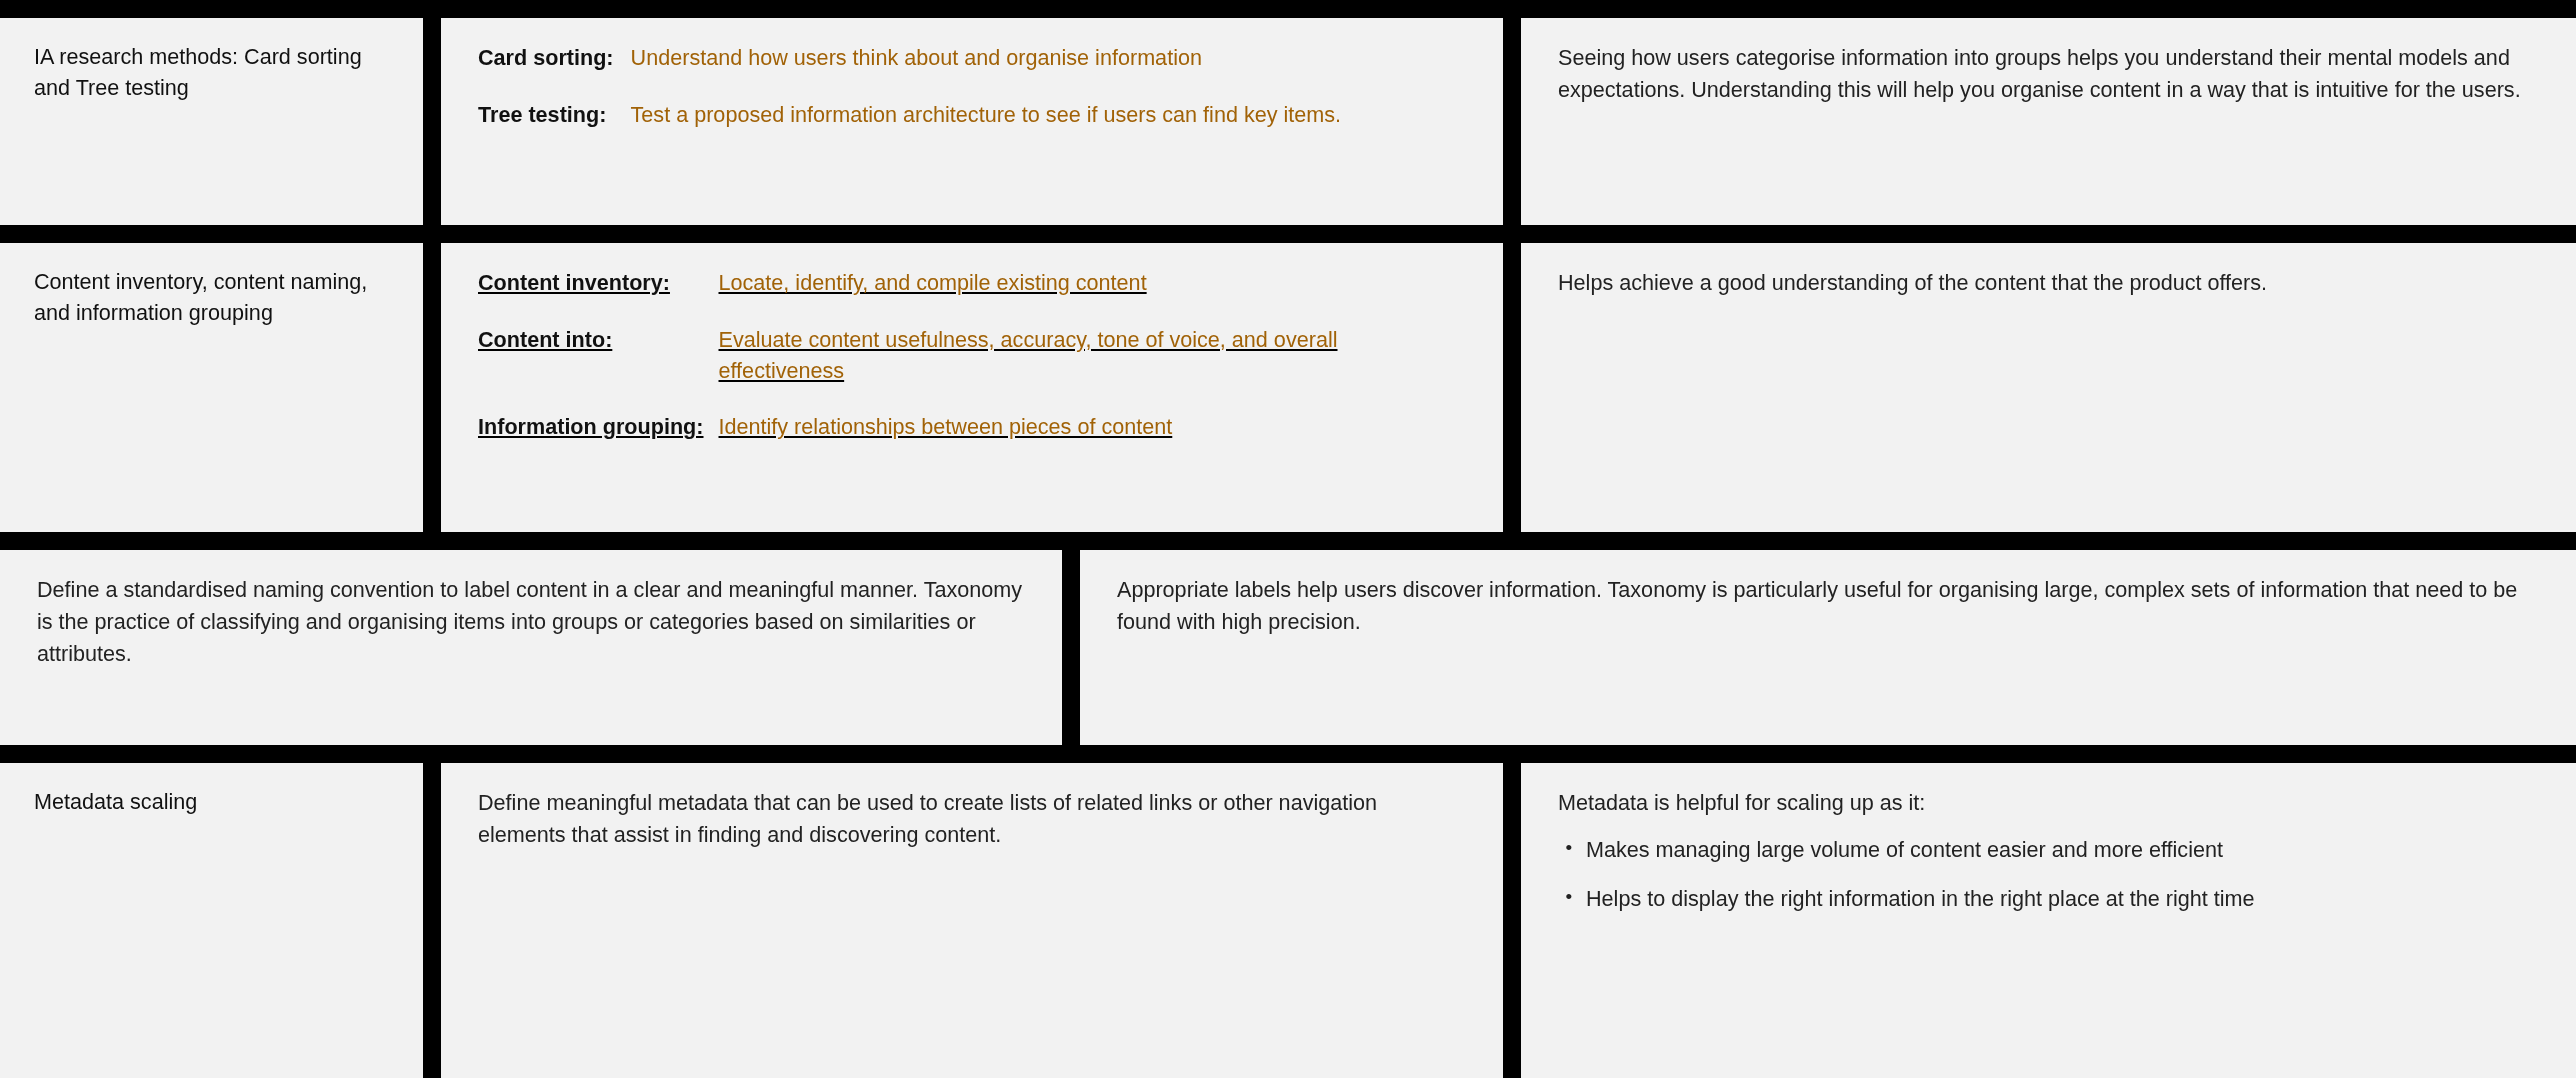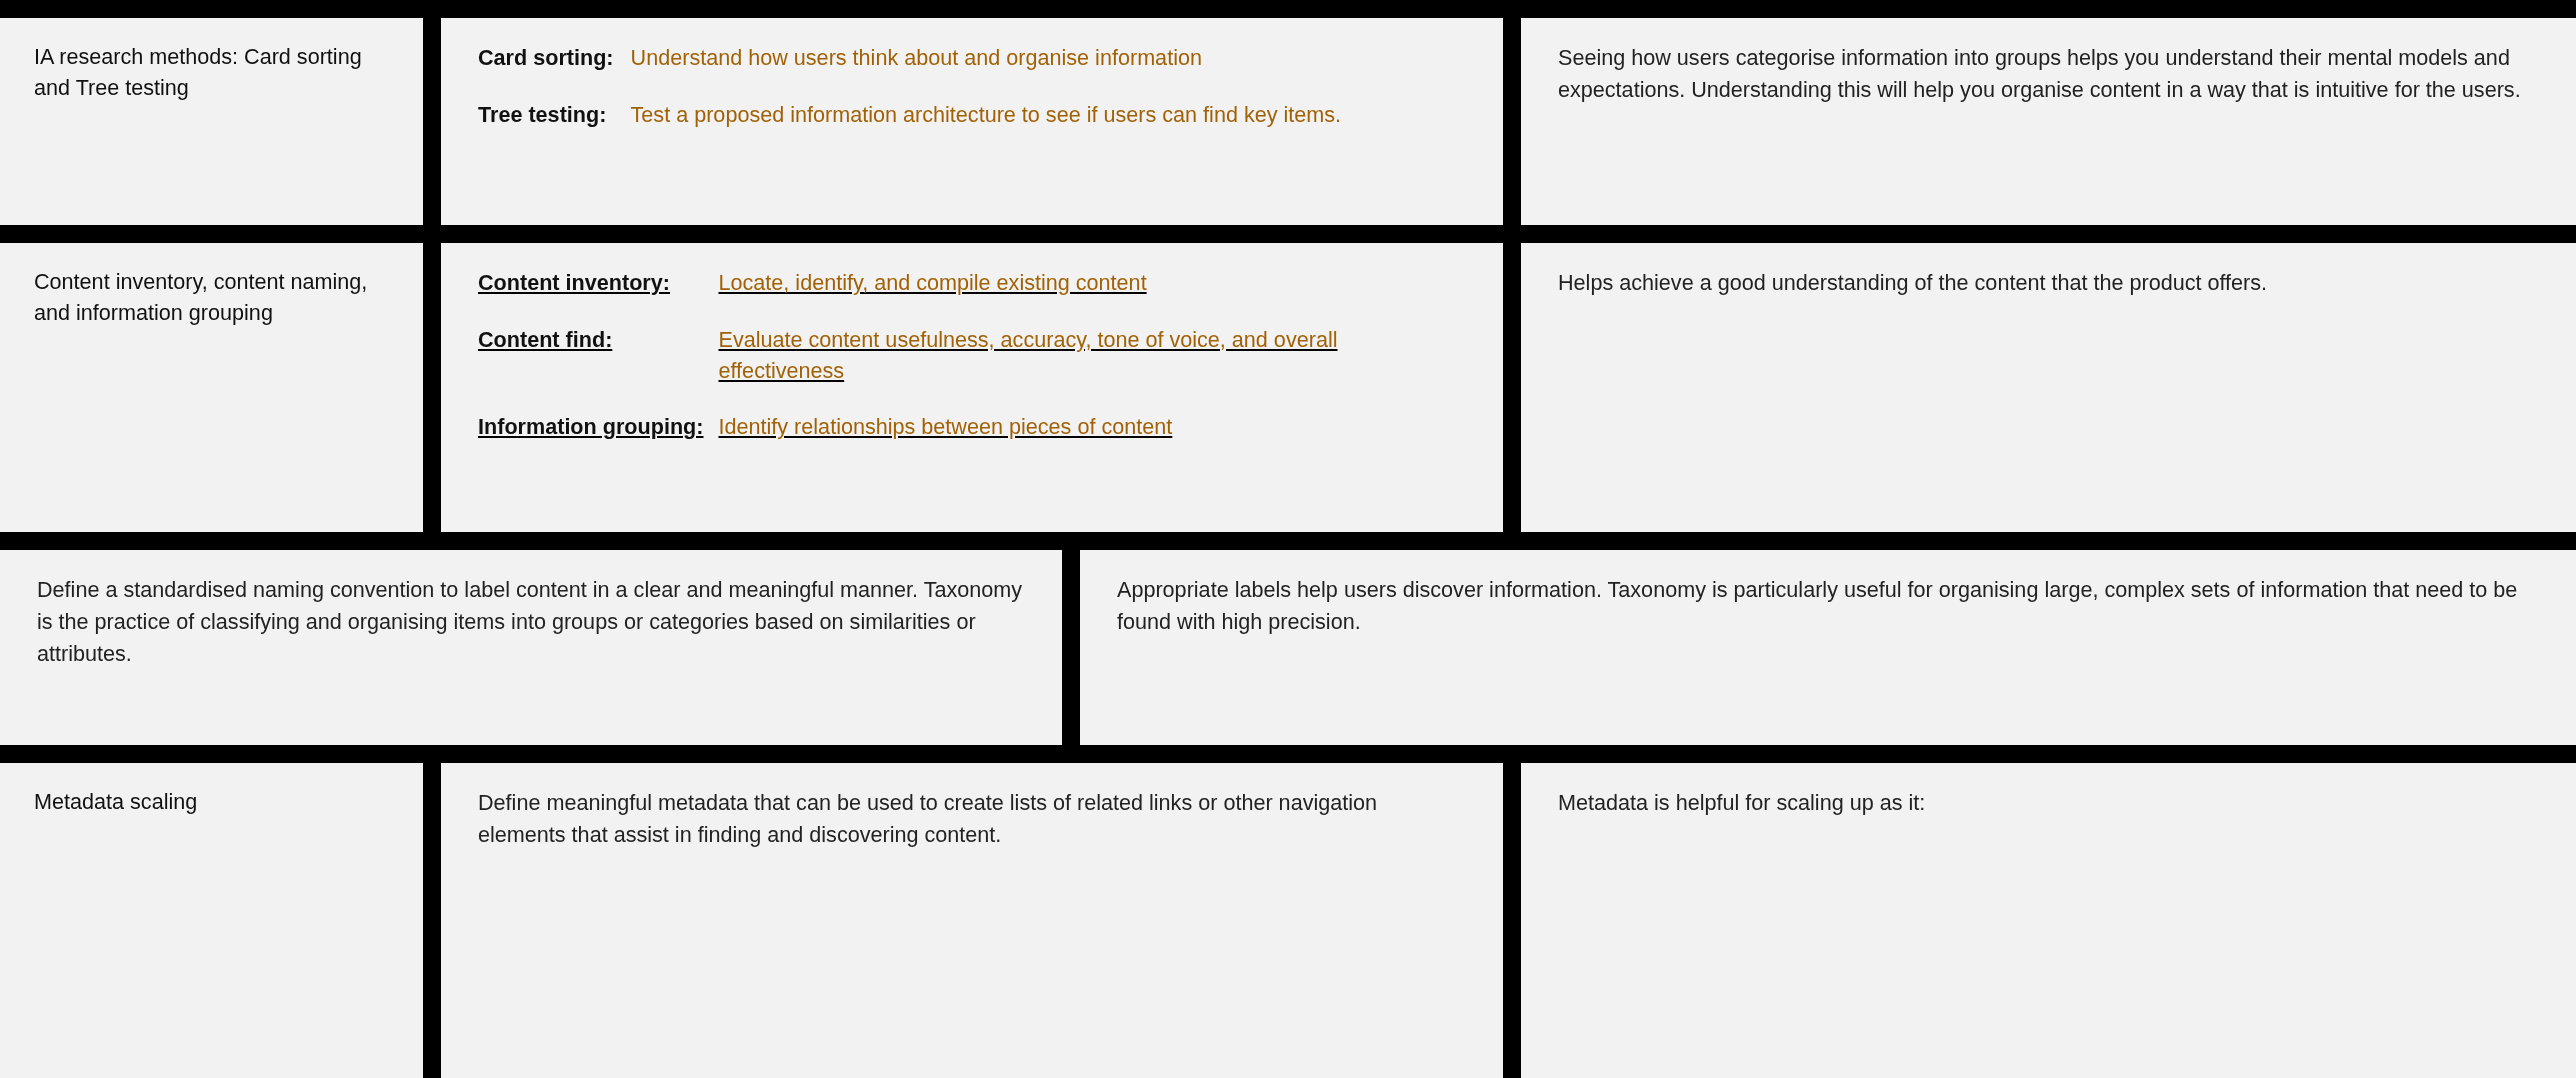--- a/index.html
+++ b/index.html
@@ -168,21 +168,21 @@
   <div class="gap-h"></div>
 
   <div class="row r2">
     <div class="cell c1">
       <p class="activity-label">Content inventory, content naming, and information grouping</p>
     </div>
     <div class="cell c2">
       <div class="deflist wide">
         <div class="dt">Content inventory:</div>
         <div class="dd">Locate, identify, and compile existing content</div>
-        <div class="dt">Content find:</div>
+        <div class="dt">Content into:</div>
         <div class="dd">Evaluate content usefulness, accuracy, tone of voice, and overall effectiveness</div>
         <div class="dt">Information grouping:</div>
         <div class="dd">Identify relationships between pieces of content</div>
       </div>
     </div>
     <div class="cell c3">
       <p class="para">Helps achieve a good understanding of the content that the product offers.</p>
     </div>
   </div>
 
@@ -201,17 +201,21 @@
 
   <div class="row r4">
     <div class="cell c1">
       <p class="activity-label">Metadata scaling</p>
     </div>
     <div class="cell c2">
       <p class="para">Define meaningful metadata that can be used to create lists of related links or other navigation elements that assist in finding and discovering content.</p>
     </div>
     <div class="cell c3">
       <p class="para">Metadata is helpful for scaling up as it:</p>
+      <ul class="bullets">
+        <li>Makes managing large volume of content easier and more efficient</li>
+        <li>Helps to display the right information in the right place at the right time</li>
+      </ul>
     </div>
   </div>
 
 </div>
 
 
 </body></html>

